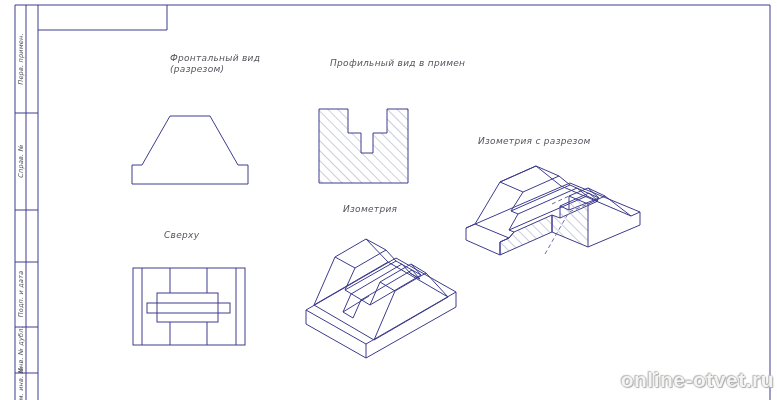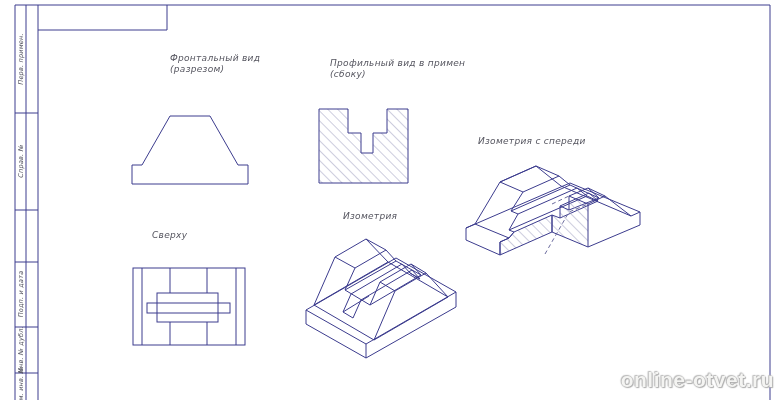--- a/index.html
+++ b/index.html
@@ -86,28 +86,27 @@
     </g>
   </svg>
 
   <div class="lbl" style="left:170px;top:53px">
     <div>Фронтальный вид</div>
     <div>(разрезом)</div>
   </div>
 
   <div class="lbl" style="left:330px;top:58px">
     <div>Профильный вид в примен</div>
-    <div>(сбоку)</div>
   </div>
 
-  <div class="lbl" style="left:152px;top:230px">Сверху</div>
+  <div class="lbl" style="left:164px;top:230px">Сверху</div>
 
-  <div class="lbl" style="left:343px;top:211px">Изометрия</div>
+  <div class="lbl" style="left:343px;top:204px">Изометрия</div>
 
-  <div class="lbl" style="left:478px;top:136px">Изометрия с спереди</div>
+  <div class="lbl" style="left:478px;top:136px">Изометрия с разрезом</div>
 
   <div class="stamp" style="width:108px;left:-33px;top:55px">Перв. примен.</div>
   <div class="stamp" style="width:97px;left:-28px;top:157px">Справ. №</div>
   <div class="stamp" style="width:65px;left:-12px;top:290px">Подп. и дата</div>
   <div class="stamp" style="width:46px;left:-2px;top:346px">Инв. № дубл.</div>
   <div class="stamp" style="width:40px;left:1px;top:389px">Взам. инв. №</div>
 
   <div class="watermark">online-otvet.ru</div>
 
 </div>

